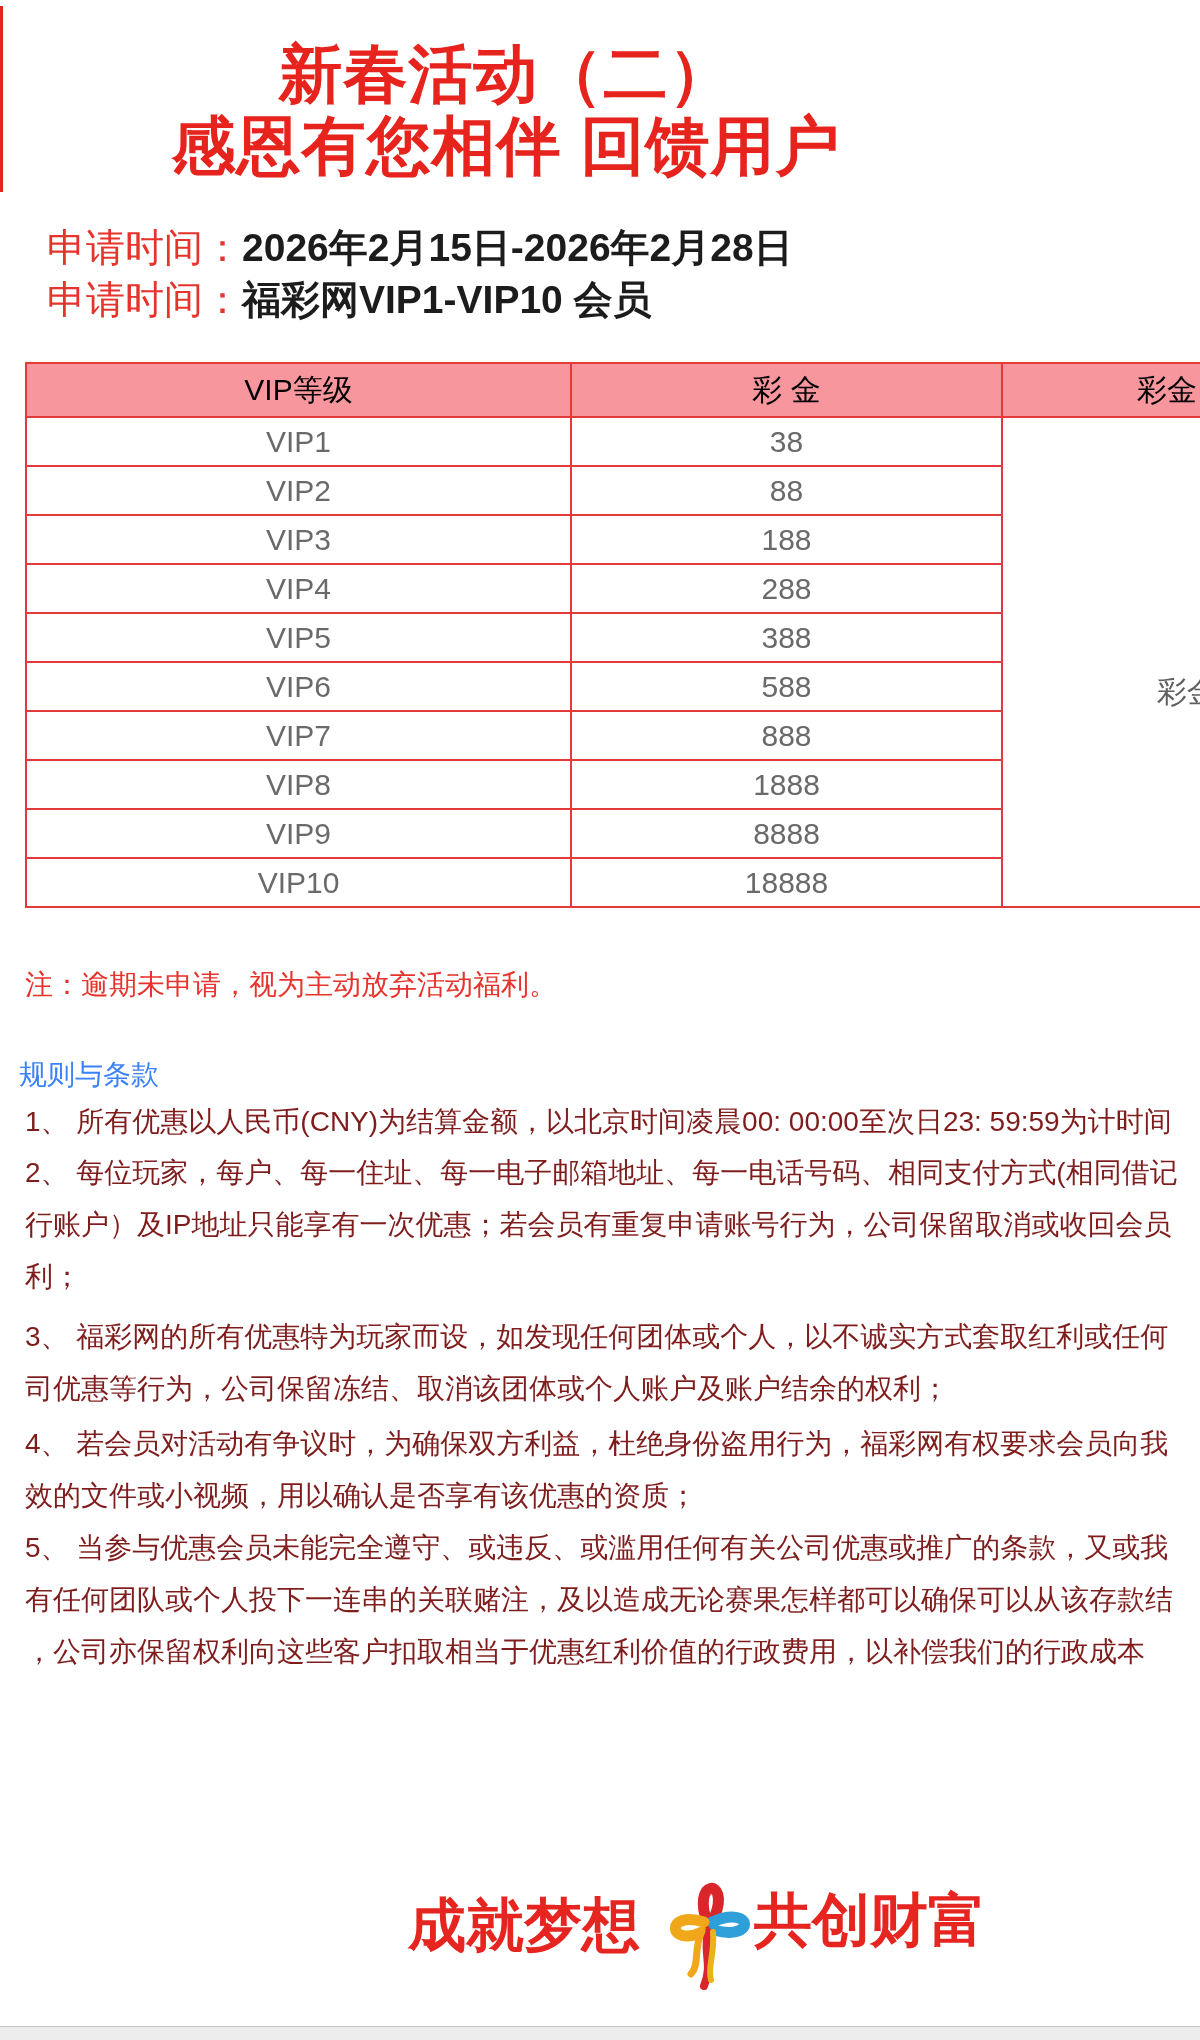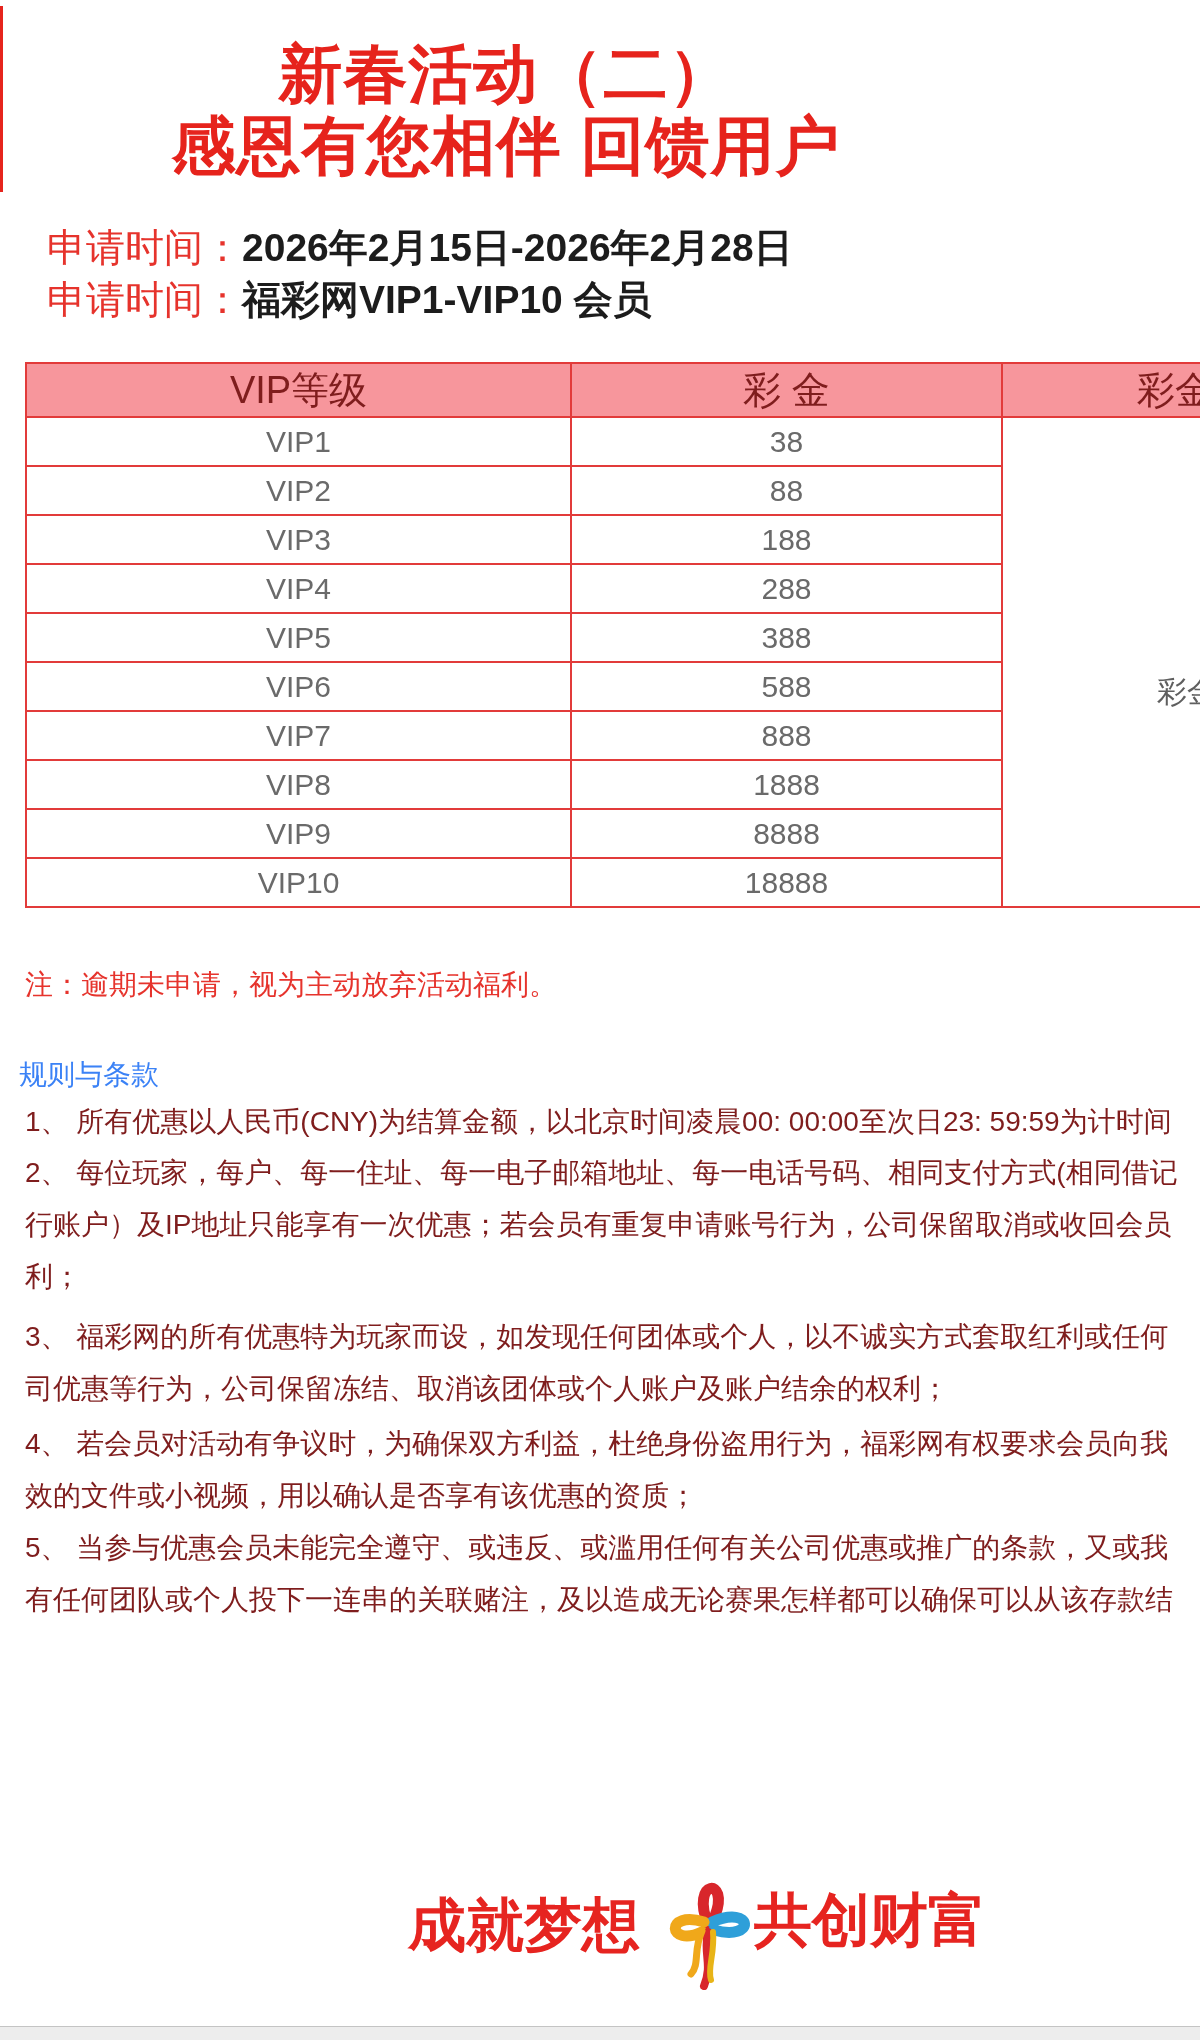--- a/index.html
+++ b/index.html
@@ -21,21 +21,21 @@
   .meta-line .val{color:#1c1c1c;font-weight:600;}
   .meta-1{top:230px;}
   .meta-2{top:282px;text-align:center;}
 
   
   table.vip{position:absolute;left:25px;top:362px;border-collapse:collapse;table-layout:fixed;width:1352px;}
   table.vip col.c1{width:545px;}
   table.vip col.c2{width:431px;}
   table.vip col.c3{width:376px;}
   table.vip th,table.vip td{border:2px solid #e23b3a;text-align:center;padding:0;}
-  table.vip thead th{height:52px;background:#f7969c;color:#7f1d1d;font-size:38px;font-weight:400;}
+  table.vip thead th{height:52px;background:#f7969c;color:#000000;font-size:30px;font-weight:400;}
   table.vip thead th.h3{text-align:left;padding-left:134px;}
   table.vip tbody td{height:47px;color:#6a6a6a;font-size:30px;font-weight:400;}
   table.vip td.merged{position:relative;vertical-align:top;}
   table.vip td.merged .merged-text{
     position:absolute;left:154px;top:258px;height:32px;line-height:32px;
     font-size:30px;color:#5f5f5f;white-space:nowrap;}
 
   
   .red-note{position:absolute;left:25px;top:968px;font-size:28px;line-height:34px;color:#e6332c;white-space:nowrap;}
   .rules-heading{position:absolute;left:19px;top:1058px;font-size:28px;line-height:34px;color:#3b82f6;white-space:nowrap;}
@@ -146,20 +146,21 @@
   <div>3、 福彩网的所有优惠特为玩家而设，如发现任何团体或个人，以不诚实方式套取红利或任何</div>
   <div>司优惠等行为，公司保留冻结、取消该团体或个人账户及账户结余的权利；</div>
 </div>
 <div class="rule-para p4">
   <div>4、 若会员对活动有争议时，为确保双方利益，杜绝身份盗用行为，福彩网有权要求会员向我</div>
   <div>效的文件或小视频，用以确认是否享有该优惠的资质；</div>
 </div>
 <div class="rule-para p5">
   <div>5、 当参与优惠会员未能完全遵守、或违反、或滥用任何有关公司优惠或推广的条款，又或我</div>
   <div>有任何团队或个人投下一连串的关联赌注，及以造成无论赛果怎样都可以确保可以从该存款结</div>
+  <div>，公司亦保留权利向这些客户扣取相当于优惠红利价值的行政费用，以补偿我们的行政成本</div>
 </div>
 
 <div class="footer-text footer-left">成就梦想</div>
 
 <svg class="footer-logo" viewBox="0 0 112 122" fill="none" xmlns="http://www.w3.org/2000/svg">
   <path d="M56 56 C 38 12, 78 8, 63 48" stroke="#d8262b" stroke-width="11" stroke-linecap="round"></path>
   <path d="M60 54 C 102 36, 104 74, 62 62" stroke="#2e9fd9" stroke-width="11" stroke-linecap="round"></path>
   <path d="M52 54 C 12 42, 16 80, 50 64" stroke="#f0a81a" stroke-width="11" stroke-linecap="round"></path>
   <path d="M56 64 C 51 86, 61 96, 52 118" stroke="#d8262b" stroke-width="8" stroke-linecap="round"></path>
   <path d="M50 63 C 41 82, 48 96, 39 106" stroke="#f0a81a" stroke-width="7" stroke-linecap="round"></path>

